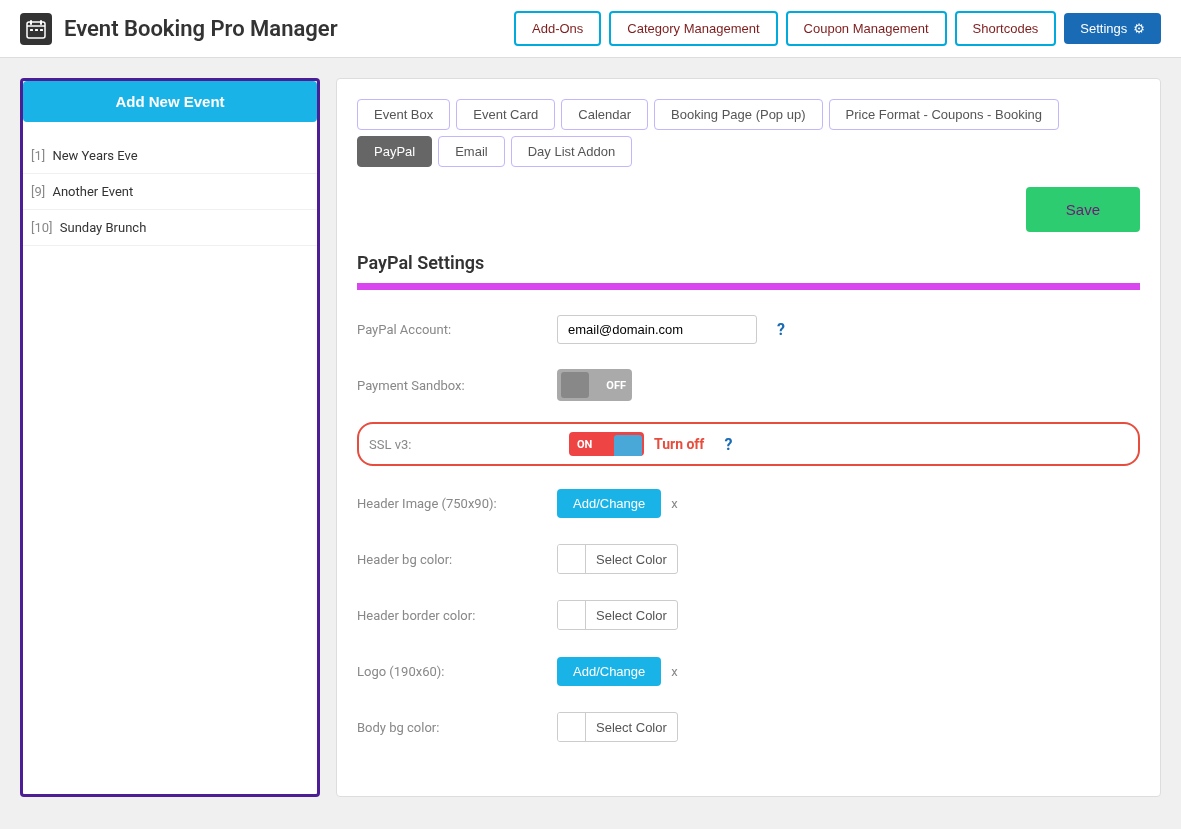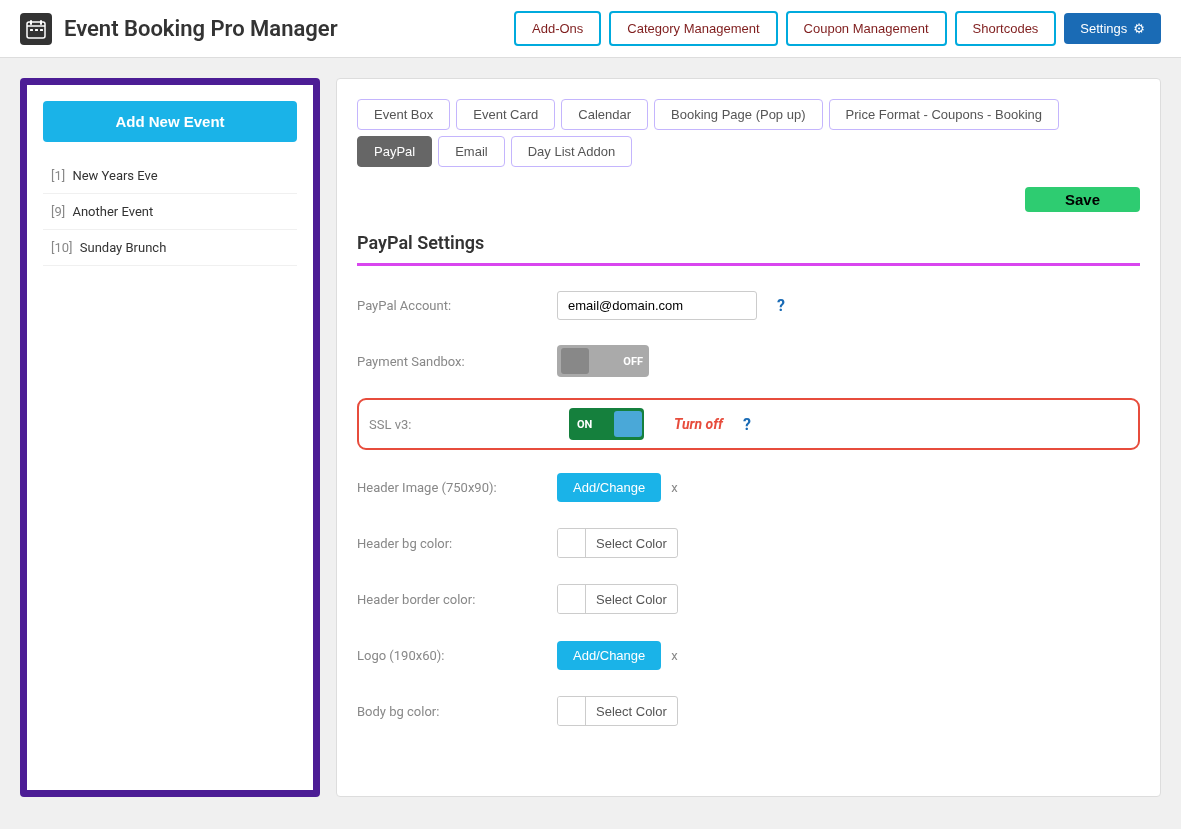--- a/index.html
+++ b/index.html
@@ -69,22 +69,21 @@
       gap: 16px;
       min-height: calc(100vh - 70px);
     }
 
     
     .sidebar {
       width: 300px;
       min-width: 300px;
       background: #fff;
       border-radius: 4px;
-      border: 7px solid #4c1d95;
-      padding: 16px;
+      border: 3px solid #4c1d95;
     }
     .add-event-btn {
       width: 100%;
       background: #1ab3e8;
       color: #fff;
       border: none;
       border-radius: 4px;
       padding: 12px;
       font-size: 15px;
       font-weight: 600;
@@ -136,36 +135,36 @@
     }
 
     
     .save-area {
       display: flex;
       justify-content: flex-end;
       margin-bottom: 20px;
     }
     .save-btn {
       background: #2ecc71;
-      color: #000000;
-      border: none;
-      border-radius: 4px;
-      padding: 4px 40px;
+      color: #701a75;
+      border: none;
+      border-radius: 4px;
+      padding: 14px 40px;
       font-size: 15px;
-      font-weight: 700;
+      font-weight: 400;
       cursor: pointer;
     }
 
     
     .section-title {
       font-size: 18px;
       font-weight: 600;
       color: #333;
       margin-bottom: 20px;
-      border-bottom: 3px solid #d946ef;
+      border-bottom: 7px solid #d946ef;
       padding-bottom: 10px;
     }
 
     
     .form-row {
       display: flex;
       align-items: center;
       margin-bottom: 18px;
       min-height: 38px;
     }
@@ -210,35 +209,33 @@
       background: #888;
       border-radius: 3px;
       margin-left: 2px;
       position: absolute;
       left: 0;
     }
 
     
     .ssl-row-wrapper {
       border: 2px solid #e74c3c;
-      border-radius: 9px;
+      border-radius: 16px;
       padding: 8px 10px;
       display: flex;
       align-items: center;
       margin-bottom: 18px;
     }
 
     .turn-off-link {
       color: #e74c3c;
       font-weight: bold;
       font-size: 14px;
       cursor: pointer;
       text-decoration: none;
-      margin-left: 20px;
-      font-style: italic;
     }
 
     
     .help-icon {
       color: #1a6bb5;
       font-weight: bold;
       cursor: pointer;
       margin-left: 10px;
       font-size: 16px;
     }
@@ -358,31 +355,31 @@
       <div class="form-label">PayPal Account:</div>
       <div class="form-control">
         <input class="form-input" type="text" value="email@domain.com" style="">
         <span class="help-icon">?</span>
       </div>
     </div>
 
     <div class="form-row">
       <div class="form-label">Payment Sandbox:</div>
       <div class="form-control">
-        <div class="toggle-switch toggle-off" style="width:92px;height:32px;position:relative;border-radius:4px;background:#aaa;">
+        <div class="toggle-switch toggle-off" style="width:75px;height:32px;position:relative;border-radius:4px;background:#aaa;">
           <div class="toggle-knob-off" style="width:28px;height:26px;background:#888;border-radius:3px;position:absolute;left:2px;top:3px;"></div>
           <span style="position:absolute;right:6px;top:50%;transform:translateY(-50%);color:#fff;font-size:11px;font-weight:bold;">OFF</span>
         </div>
       </div>
     </div>
 
     <div class="ssl-row-wrapper">
       <div class="form-label">SSL v3:</div>
       <div class="form-control">
-        <div class="toggle-switch toggle-on" style="width:75px;height:32px;position:relative;border-radius:4px;background:#15803d;">
+        <div class="toggle-switch toggle-on" style="width:75px;height:24px;position:relative;border-radius:4px;background:#ef4444;">
           <span style="position:absolute;left:8px;top:50%;transform:translateY(-50%);color:#fff;font-size:11px;font-weight:bold;">ON</span>
           <div style="width:28px;height:26px;background:#4aa8d8;border-radius:3px;position:absolute;right:2px;top:3px;"></div>
         </div>
         <a class="turn-off-link">Turn off</a>
         <span class="help-icon">?</span>
       </div>
     </div>
 
     <div class="form-row">
       <div class="form-label">Header Image (750x90):</div>

